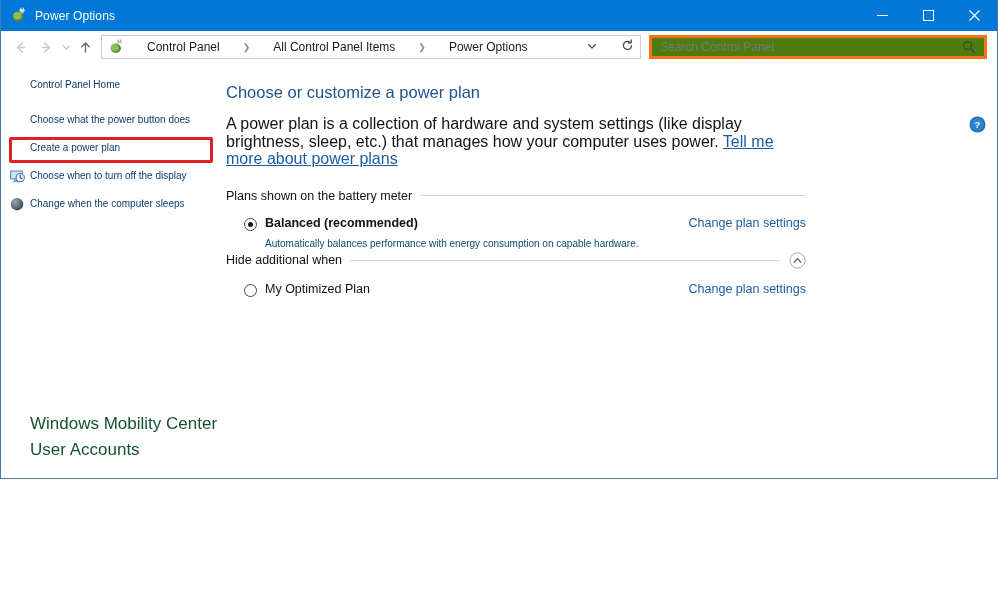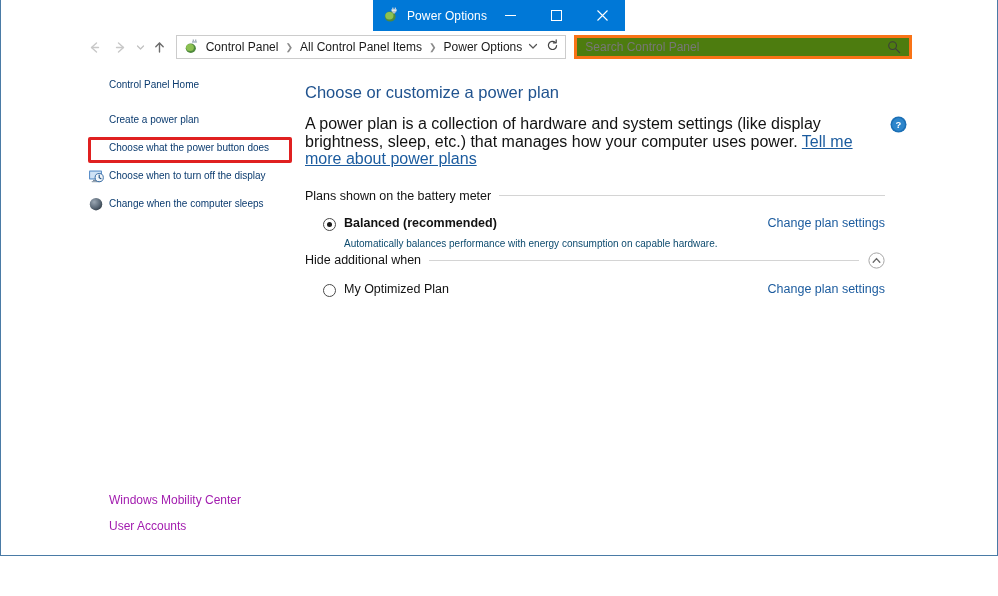--- a/index.html
+++ b/index.html
@@ -9,27 +9,26 @@
     height: 596px;
     overflow: hidden;
     background: #ffffff;
     font-family: "Liberation Sans", sans-serif;
     -webkit-font-smoothing: antialiased;
   }
 
   #window {
     position: relative;
     width: 998px;
-    height: 556px;
+    height: 479px;
     background: #ffffff;
     border: 1px solid #4a7ba6;
     border-top: none;
     display: flex;
     flex-direction: column;
-    align-items: center;
   }
 
   
   #titlebar {
     height: 31px;
     background: #0078d7;
     display: flex;
     align-items: center;
     flex: 0 0 31px;
     user-select: none;
@@ -82,20 +81,21 @@
   #addressbar {
     flex: 1 1 auto;
     height: 24px;
     border: 1px solid #cccccc;
     background: #ffffff;
     display: flex;
     align-items: center;
     margin-left: 4px;
     margin-right: 8px;
     min-width: 0;
+    gap: 16px;
   }
   #addr-icon {
     width: 16px; height: 16px;
     margin: 0 5px 0 6px;
     position: relative;
     flex: 0 0 auto;
   }
   .crumb {
     font-size: 12px;
     color: #1a1a1a;
@@ -190,22 +190,22 @@
     bottom: 11px;
     width: 222px;
     padding-left: 29px;
   }
   #see-also-label {
     font-size: 12px;
     color: #8c8c8c;
     margin-bottom: 10px;
   }
   .see-link {
-    font-size: 12px;
-    color: #a21caf;
+    font-size: 17px;
+    color: #14532d;
     line-height: 17px;
     margin-bottom: 9px;
     cursor: pointer;
   }
 
   
   #content {
     flex: 1 1 auto;
     padding: 18px 30px 0 3px;
     position: relative;
@@ -411,25 +411,25 @@
 
   <div id="body">
 
     <div id="sidebar">
 
       <div class="side-item" id="side-home">
         <span>Control Panel Home</span>
       </div>
 
       <div class="side-item">
+        <span>Choose what the power button does</span>
+      </div>
+
+      <div class="side-item">
         <span>Create a power plan</span>
-      </div>
-
-      <div class="side-item">
-        <span>Choose what the power button does</span>
       </div>
 
       <div class="side-item">
         <span class="sico">
           <svg width="16" height="16" viewBox="0 0 16 16">
             <rect x="1" y="2.5" width="13" height="9" rx="0.8" fill="#5b8fc9"></rect>
             <rect x="2.1" y="3.6" width="10.8" height="6.8" fill="#cfe2f5"></rect>
             <rect x="5" y="11.8" width="6" height="1.3" fill="#7f8f9f"></rect>
             <rect x="3.6" y="13.1" width="8.8" height="1.1" rx="0.4" fill="#97a6b5"></rect>
             <circle cx="11.2" cy="9.6" r="4.1" fill="#f2f6fa" stroke="#3a6ea5" stroke-width="1"></circle>

